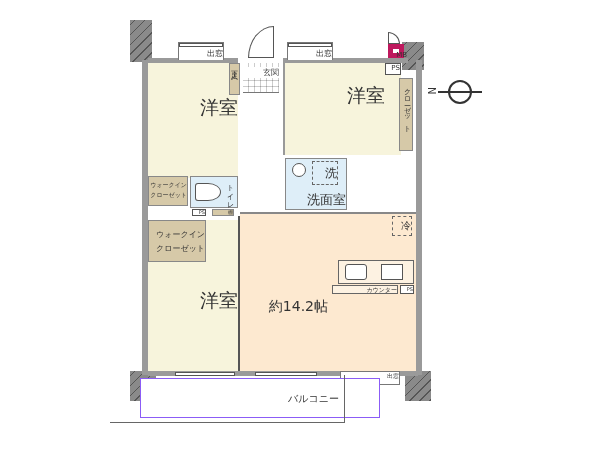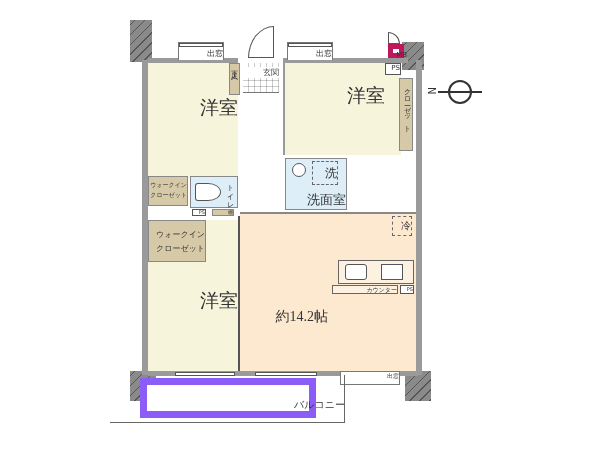--- a/index.html
+++ b/index.html
@@ -115,21 +115,21 @@
     <div class="label" style="left:0;top:22px;width:56px;font-size:8px;">クローゼット</div>
   </div>
 
   <div class="abs room-yellow" style="left:148px;top:262px;width:90px;height:109px;">
     <div class="label big" style="left:0;top:26px;width:90px;">洋室</div>
   </div>
   <div class="abs room-yellow" style="left:206px;top:220px;width:32px;height:42px;"></div>
   <div class="abs line" style="left:238px;top:216px;width:2px;height:155px;"></div>
 
   <div class="abs room-ldk" style="left:240px;top:212px;width:176px;height:159px;border-top:2px solid #888;">
-    <div class="label mid" style="left:8px;top:94px;width:80px;font-family:Liberation Serif, serif;">約14.2帖</div>
+    <div class="label mid" style="left:8px;top:84px;width:80px;">約14.2帖</div>
 
     <div class="abs dot" style="left:152px;top:2px;width:20px;height:20px;">
       <div class="label" style="left:0;top:2px;width:18px;font-size:10px;">冷</div>
     </div>
 
     <div class="abs" style="left:98px;top:46px;width:76px;height:24px;border:1px solid #666;background:#fdf2e2;">
       <div class="abs" style="left:6px;top:3px;width:22px;height:16px;border:1px solid #555;border-radius:3px;background:#fff;"></div>
       <div class="abs" style="left:42px;top:3px;width:22px;height:16px;border:1px solid #555;background:#fff;"></div>
     </div>
     <div class="abs" style="left:92px;top:71px;width:66px;height:9px;border:1px solid #666;background:#fdf2e2;">
@@ -139,21 +139,21 @@
       <div class="label" style="left:0;top:0;width:12px;font-size:5px;">PS</div>
     </div>
   </div>
 
   <div class="abs window" style="left:175px;top:372px;width:60px;"></div>
   <div class="abs window" style="left:255px;top:372px;width:62px;"></div>
   <div class="abs room-white" style="left:340px;top:371px;width:60px;height:14px;border:1px solid #777;">
     <div class="label" style="left:0;top:0;width:58px;font-size:6px;">出窓</div>
   </div>
 
-  <div class="abs room-white" style="left:140px;top:378px;width:176px;height:40px;border:7px solid #8b5cf6;">
+  <div class="abs room-white" style="left:140px;top:378px;width:240px;height:40px;border:1px solid #8b5cf6;">
     <div class="label" style="left:0;top:13px;width:198px;font-size:10px;">バルコニー</div>
   </div>
   <div class="abs" style="left:110px;top:375px;width:235px;height:48px;border-bottom:1px solid #666;border-right:1px solid #666;"></div>
 
   <div class="abs" style="left:426px;top:78px;width:60px;height:30px;">
     <div class="label" style="left:0;top:6px;width:10px;font-size:10px;transform:rotate(90deg);">N</div>
     <div class="abs" style="left:22px;top:2px;width:24px;height:24px;border:2px solid #333;border-radius:50%;box-sizing:border-box;"></div>
     <div class="abs" style="left:12px;top:13px;width:44px;height:2px;background:#333;"></div>
   </div>
 

